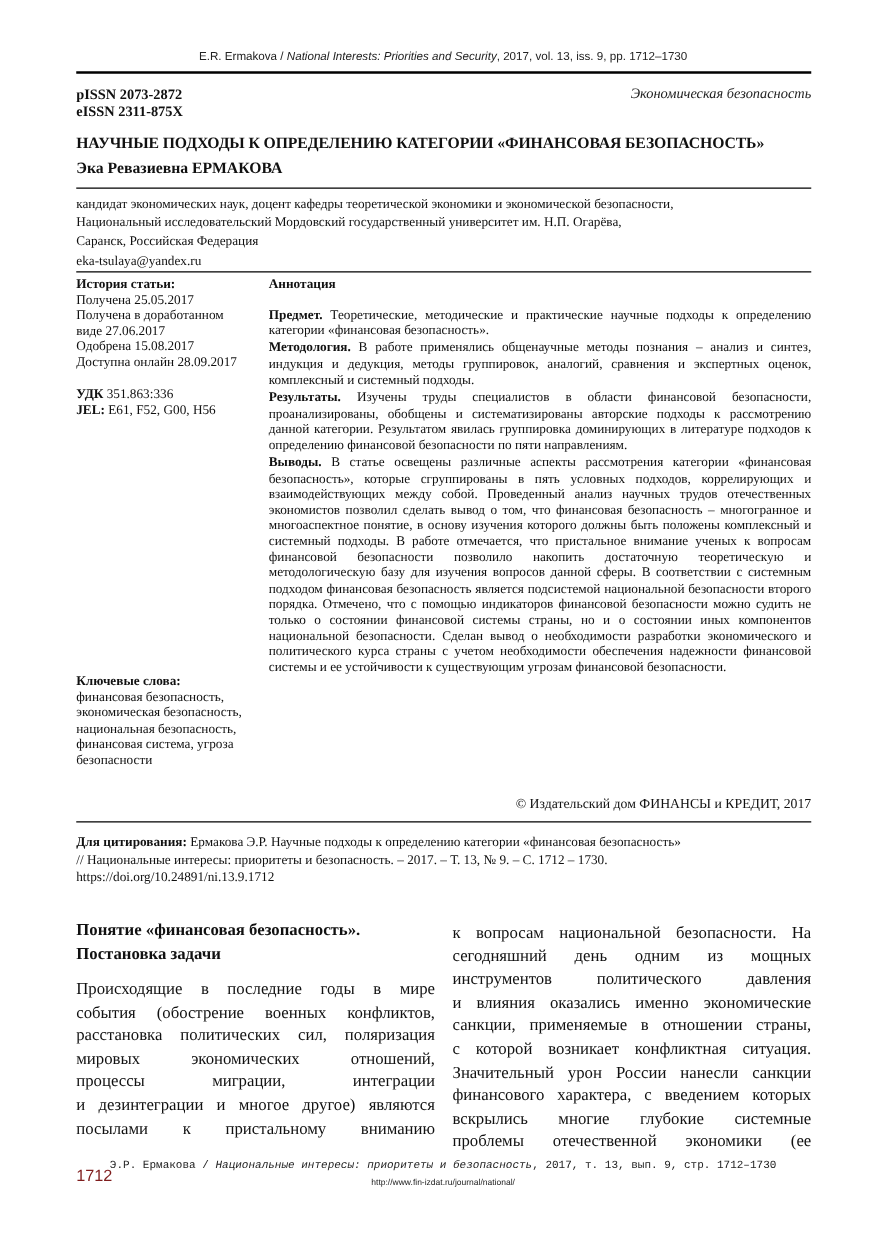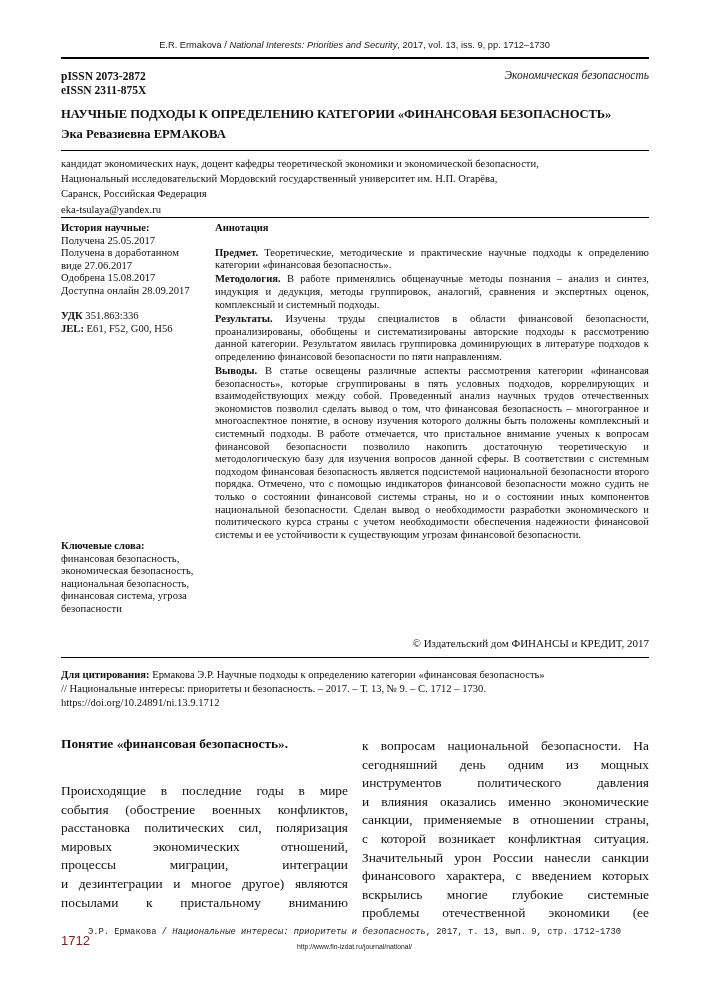--- a/index.html
+++ b/index.html
@@ -55,21 +55,21 @@
 
 <div class="abs affil">
   <div>кандидат экономических наук, доцент кафедры теоретической экономики и экономической безопасности,</div>
   <div>Национальный исследовательский Мордовский государственный университет им. Н.П. Огарёва,</div>
   <div>Саранск, Российская Федерация</div>
   <div>eka-tsulaya@yandex.ru</div>
 </div>
 <div class="rule thin" style="top:217px;"></div>
 
 <div class="abs left-col">
-  <div class="h">История научные:</div>
+  <div class="h">История статьи:</div>
   <div>Получена 25.05.2017</div>
   <div>Получена в доработанном</div>
   <div>виде 27.06.2017</div>
   <div>Одобрена 15.08.2017</div>
   <div>Доступна онлайн 28.09.2017</div>
   <div style="height:12.6px;"></div>
   <div><b>УДК</b><span> 351.863:336</span></div>
   <div><b>JEL:</b><span> E61, F52, G00, H56</span></div>
 </div>
 
@@ -94,20 +94,21 @@
 <div class="rule thin" style="top:657px;"></div>
 
 <div class="abs cite">
   <div><b>Для цитирования:</b><span> Ермакова Э.Р. Научные подходы к определению категории «финансовая безопасность»</span></div>
   <div>// Национальные интересы: приоритеты и безопасность. – 2017. – Т. 13, № 9. – С. 1712 – 1730.</div>
   <div>https://doi.org/10.24891/ni.13.9.1712</div>
 </div>
 
 <div class="abs section-head">
   <div>Понятие «финансовая безопасность».</div>
+  <div>Постановка задачи</div>
 </div>
 
 <div class="abs body-col left">
   <span class="ln" style="display: block; word-spacing: 11.5px;">Происходящие в последние годы в мире</span>
   <span class="ln" style="display: block; word-spacing: 13.3854px;">события (обострение военных конфликтов,</span>
   <span class="ln" style="display: block; word-spacing: 10.9688px;">расстановка политических сил, поляризация</span>
   <span class="ln" style="display: block; word-spacing: 37.5391px;">мировых экономических отношений,</span>
   <span class="ln" style="display: block; word-spacing: 50.5234px;">процессы миграции, интеграции</span>
   <span class="ln" style="display: block; word-spacing: 7.225px;">и дезинтеграции и многое другое) являются</span>
   <span class="ln" style="display: block; word-spacing: 24.3698px;">посылами к пристальному вниманию</span>

